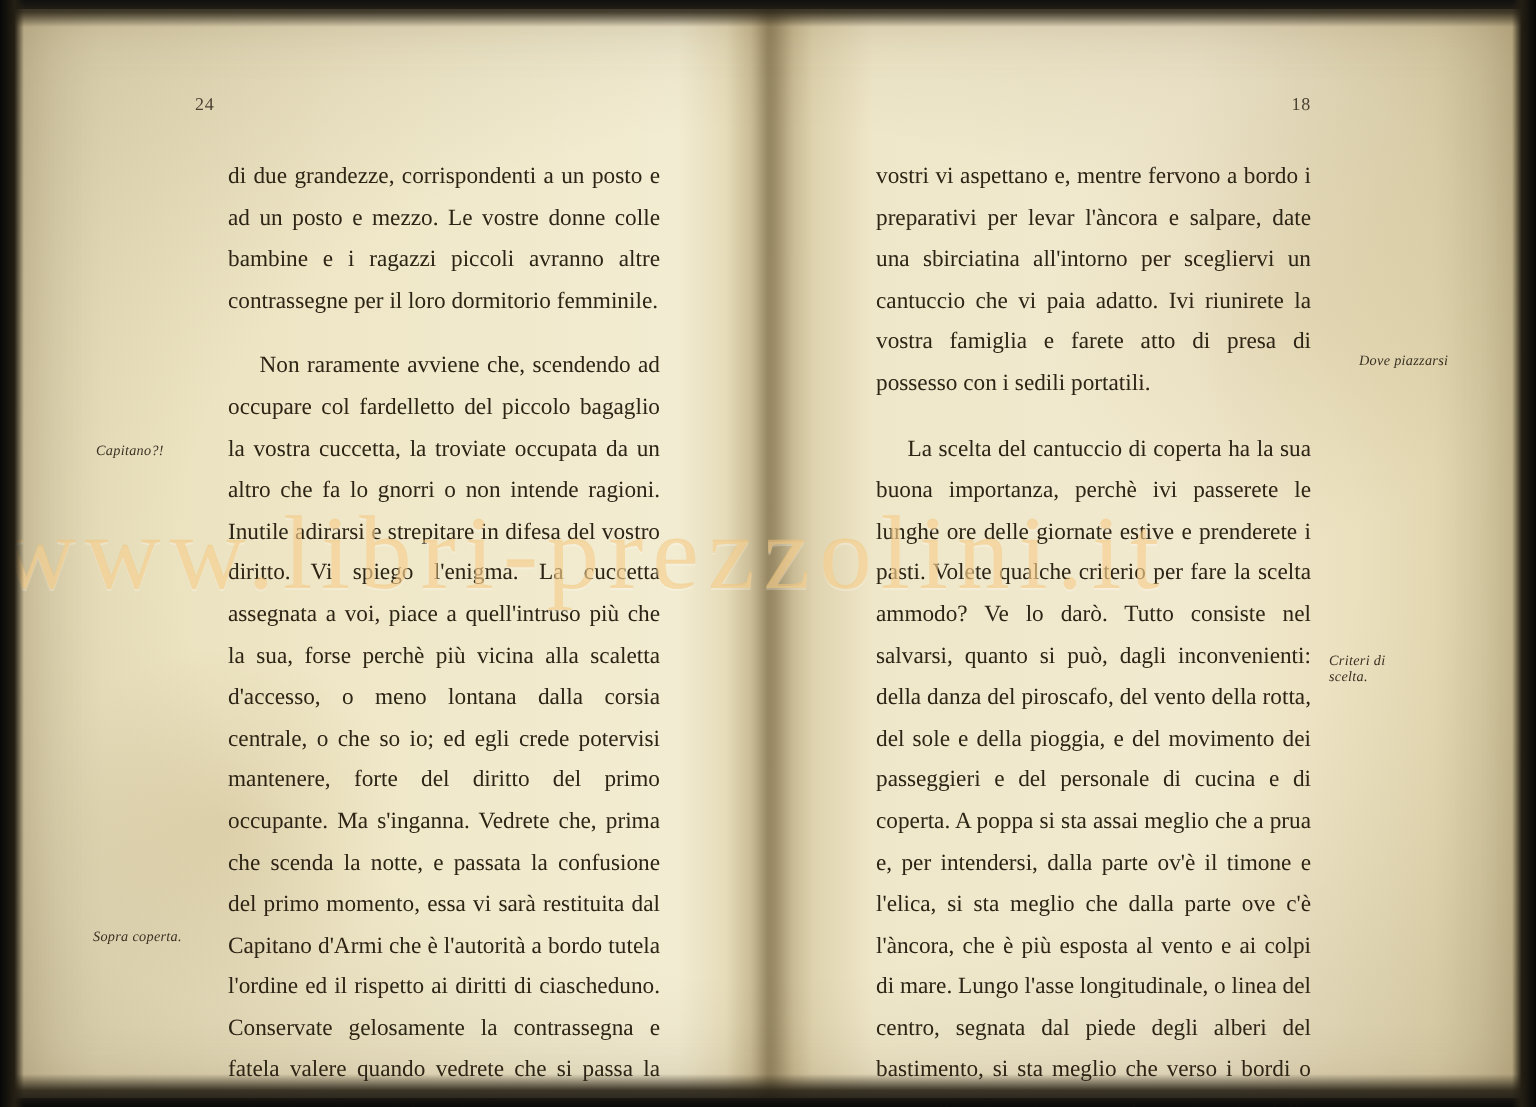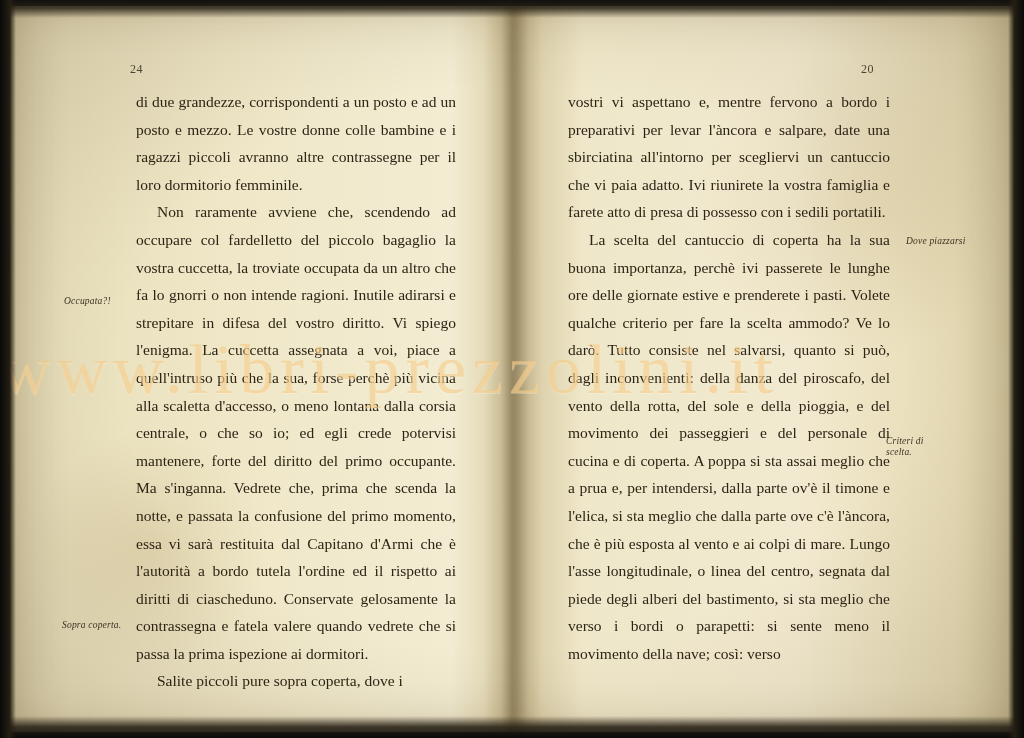--- a/index.html
+++ b/index.html
@@ -126,21 +126,21 @@
     font-size: 15.5px;
     line-height: 27.6px;
     color: #2d2415;
     text-align: justify;
     text-justify: inter-word;
   }
   .col-left  { left: 128px; width: 320px; }
   .col-right { left: 56px;  width: 322px; }
 
   .col p {
-    margin: 0;
+    margin: 16px;
     text-indent: 0;
   }
   .col p.ind { text-indent: 21px; }
 
   
   .marginal {
     position: absolute;
     font-size: 9.5px;
     line-height: 11px;
     font-style: italic;
@@ -187,26 +187,26 @@
 
   <div class="page page-left">
     <div class="folio folio-left">24</div>
 
     <div class="col col-left">
       <p>di due grandezze, corrispondenti a un posto e ad un posto e mezzo. Le vostre donne colle bambine e i ragazzi piccoli avranno altre contrassegne per il loro dormitorio femminile.</p>
       <p class="ind">Non raramente avviene che, scendendo ad occupare col fardelletto del piccolo bagaglio la vostra cuccetta, la troviate occupata da un altro che fa lo gnorri o non intende ragioni. Inutile adirarsi e strepitare in difesa del vostro diritto. Vi spiego l'enigma. La cuccetta assegnata a voi, piace a quell'intruso più che la sua, forse perchè più vicina alla scaletta d'accesso, o meno lontana dalla corsia centrale, o che so io; ed egli crede potervisi mantenere, forte del diritto del primo occupante. Ma s'inganna. Vedrete che, prima che scenda la notte, e passata la confusione del primo momento, essa vi sarà restituita dal Capitano d'Armi che è l'autorità a bordo tutela l'ordine ed il rispetto ai diritti di ciascheduno. Conservate gelosamente la contrassegna e fatela valere quando vedrete che si passa la prima ispezione ai dormitori.</p>
       <p class="ind">Salite piccoli pure sopra coperta, dove i</p>
     </div>
 
-    <div class="marginal m-occupata">Occupata?!</div>
+    <div class="marginal m-occupata">Capitano?!</div>
     <div class="marginal m-sopra">Sopra coperta.</div>
   </div>
 
   <div class="page page-right">
-    <div class="folio folio-right">20</div>
+    <div class="folio folio-right">18</div>
 
     <div class="col col-right">
       <p>vostri vi aspettano e, mentre fervono a bordo i preparativi per levar l'àncora e salpare, date una sbirciatina all'intorno per scegliervi un cantuccio che vi paia adatto. Ivi riunirete la vostra famiglia e farete atto di presa di possesso con i sedili portatili.</p>
       <p class="ind">La scelta del cantuccio di coperta ha la sua buona importanza, perchè ivi passerete le lunghe ore delle giornate estive e prenderete i pasti. Volete qualche criterio per fare la scelta ammodo? Ve lo darò. Tutto consiste nel salvarsi, quanto si può, dagli inconvenienti: della danza del piroscafo, del vento della rotta, del sole e della pioggia, e del movimento dei passeggieri e del personale di cucina e di coperta. A poppa si sta assai meglio che a prua e, per intendersi, dalla parte ov'è il timone e l'elica, si sta meglio che dalla parte ove c'è l'àncora, che è più esposta al vento e ai colpi di mare. Lungo l'asse longitudinale, o linea del centro, segnata dal piede degli alberi del bastimento, si sta meglio che verso i bordi o parapetti: si sente meno il movimento della nave; così: verso</p>
     </div>
   </div>
 
   <div class="marginal m-dove">Dove piazzarsi</div>
   <div class="marginal m-criteri">Criteri di scelta.</div>
 

